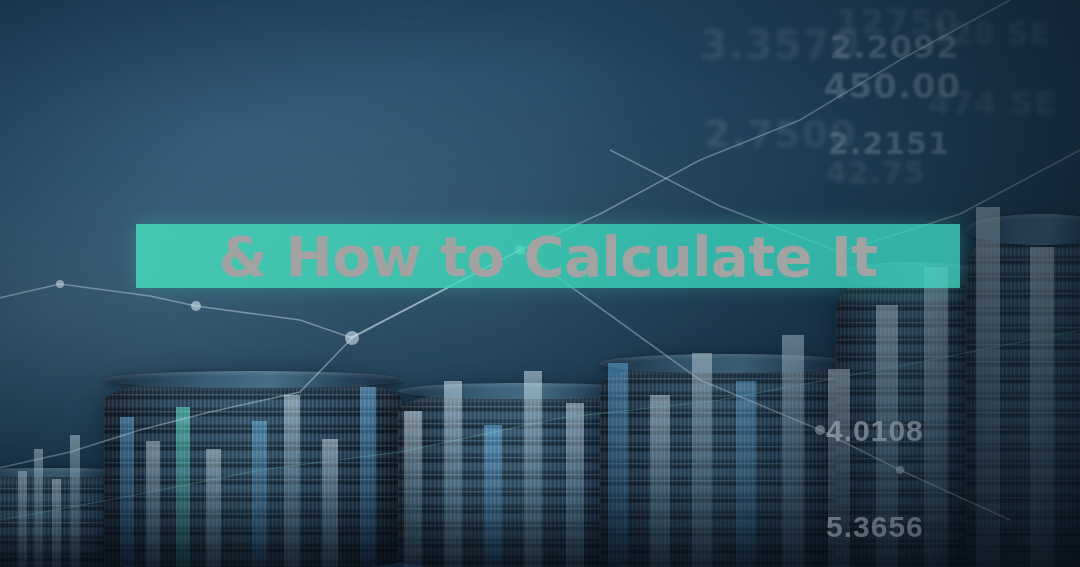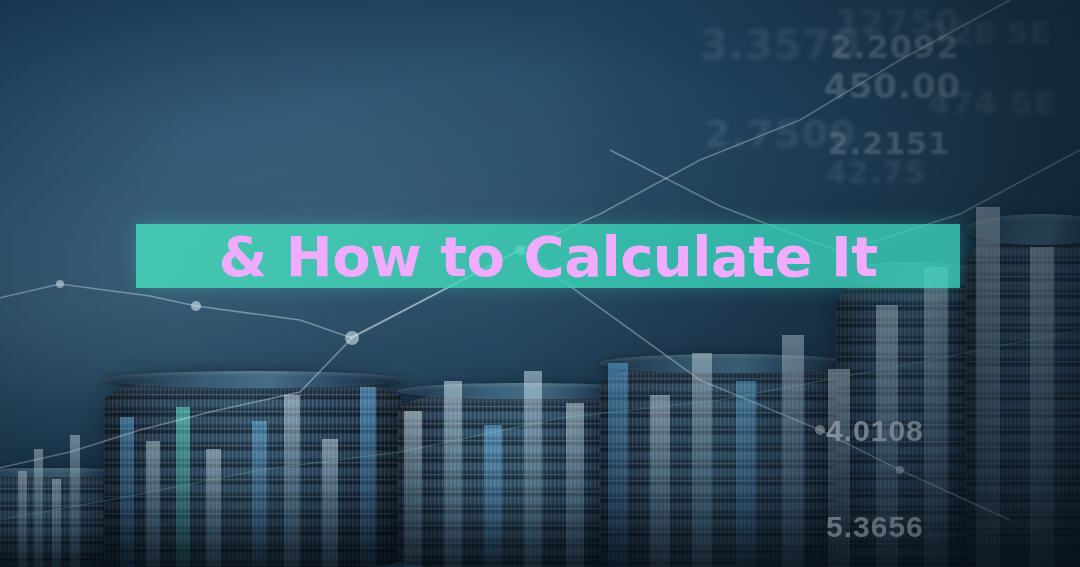--- a/index.html
+++ b/index.html
@@ -160,21 +160,21 @@
     left: 136px;
     top: 0;
     width: 824px;
     height: 64px;
     display: flex;
     align-items: center;
     justify-content: center;
     margin: 0;
     font-size: 56px;
     font-weight: 800;
-    color: #f0abfc;
+    color: #a3a3a3;
     letter-spacing: -0.5px;
     font-family: "DejaVu Sans", sans-serif;
     white-space: nowrap;
   }
 </style>
 </head>
 <body>
 
 <div class="stage">
 

